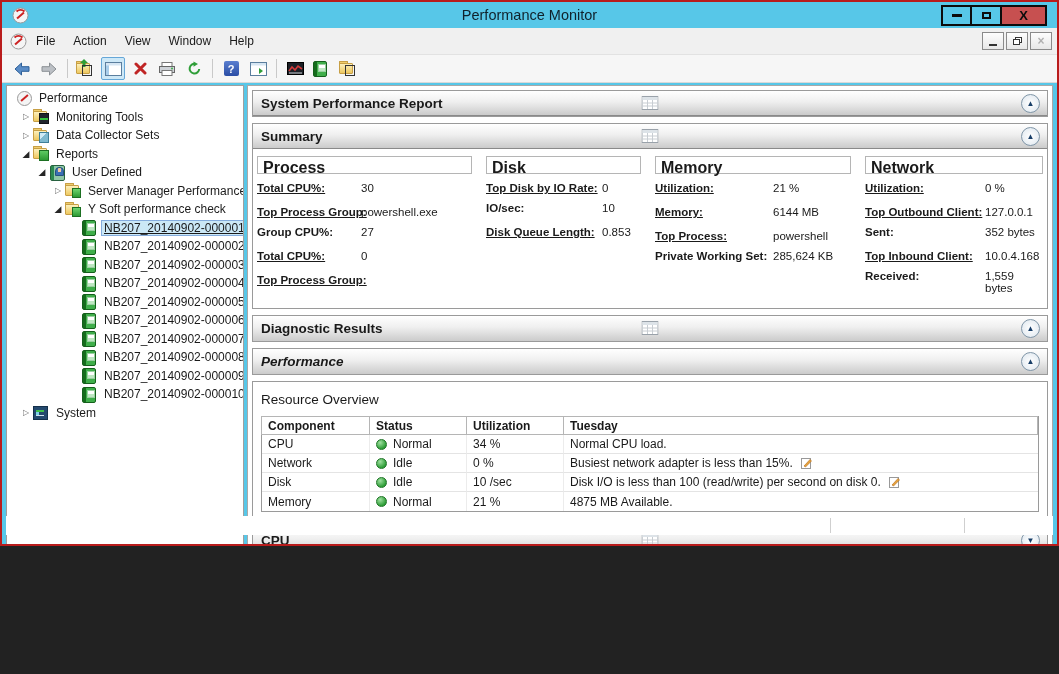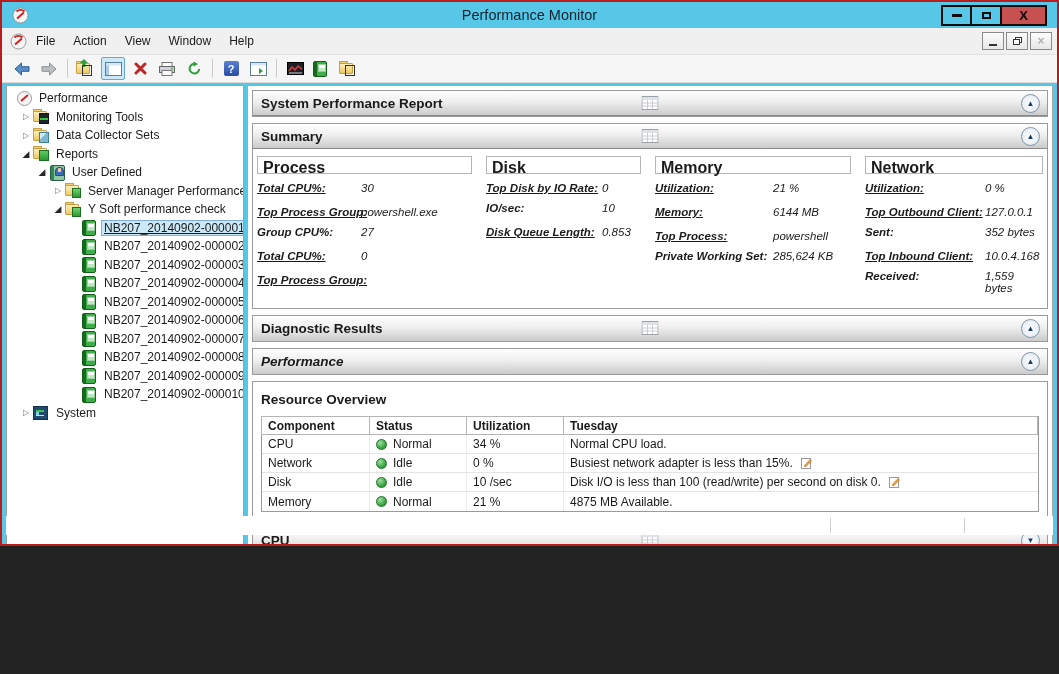--- a/index.html
+++ b/index.html
@@ -84,31 +84,31 @@
   .sec-grid-icon { position: absolute; left: 50%; top: 5px; transform: translateX(-50%); }
   .chev { position: absolute; right: 7px; top: 3px; width: 19px; height: 19px; border-radius: 50%; background: radial-gradient(#ffffff, #dde6ee); border: 1px solid #8096a8; display: flex; align-items: center; justify-content: center; font-size: 8px; color: #173e68; }
   .sec-body { background: #fff; }
   
   .spr-body { padding: 9px 12px 10px 12px; }
   .fieldrow { display: flex; height: 19px; align-items: center; }
   .fieldrow .flabel { font-weight: bold; width: 66px; flex: none; }
   
   .sum-body { padding: 7px 4px 6px 4px; display: grid; grid-template-columns: 215px 155px 196px 178px; column-gap: 14px; font-size: 11.5px; }
   .colhead { border: 1px solid #b5b5b5; font-weight: bold; padding: 2px 5px; margin-bottom: 8px; height: 18px; font-size: 16px; }
-  .srow { display: grid; margin-bottom: 8px; align-items: baseline; font-style: italic; }
+  .srow { display: grid; margin-bottom: 8px; align-items: baseline; }
   .col-process .srow { grid-template-columns: 104px 1fr; }
   .col-disk .srow { grid-template-columns: 116px 1fr; }
   .col-memory .srow { grid-template-columns: 118px 1fr; }
   .col-network .srow { grid-template-columns: 120px 1fr; }
   .srow .slabel { font-weight: bold; white-space: nowrap; }
   .srow .slabel.link { text-decoration: underline; cursor: pointer; }
   .srow.gap { margin-top: 12px; }
   
   .perf-body { padding: 8px 4px 8px 4px; }
-  .ro-title { font-weight: bold; font-size: 13.5px; margin: 2px 4px 9px 4px; }
+  .ro-title { font-weight: normal; font-size: 13.5px; margin: 2px 4px 9px 4px; }
   .ro-table { margin: 0 4px; border: 1px solid #9a9a9a; }
   .ro-hrow, .ro-row { display: grid; grid-template-columns: 108px 97px 97px 1fr; }
   .ro-hcell { border: 1px solid #b5b5b5; margin: -1px 0 0 -1px; font-weight: bold; padding: 2px 6px; height: 19px; background: #fff; }
   .ro-cell { padding: 2px 6px; height: 19px; border-right: 1px solid #ececec; border-bottom: 1px solid #e4e4e4; display: flex; align-items: center; gap: 6px; }
   .ro-row .ro-cell:last-child { border-right: none; }
   .ro-row:last-child .ro-cell { border-bottom: none; }
   .dot { width: 11px; height: 11px; border-radius: 50%; flex: none; background: radial-gradient(circle at 35% 30%, #9fe0a0, #2f9e38 70%); border: 1px solid #1e7426; }
   .note-ic { margin-left: 2px; }
   
   .statusbar { position: absolute; left: 4px; right: 4px; bottom: 9px; height: 19px; background: #fff; }

